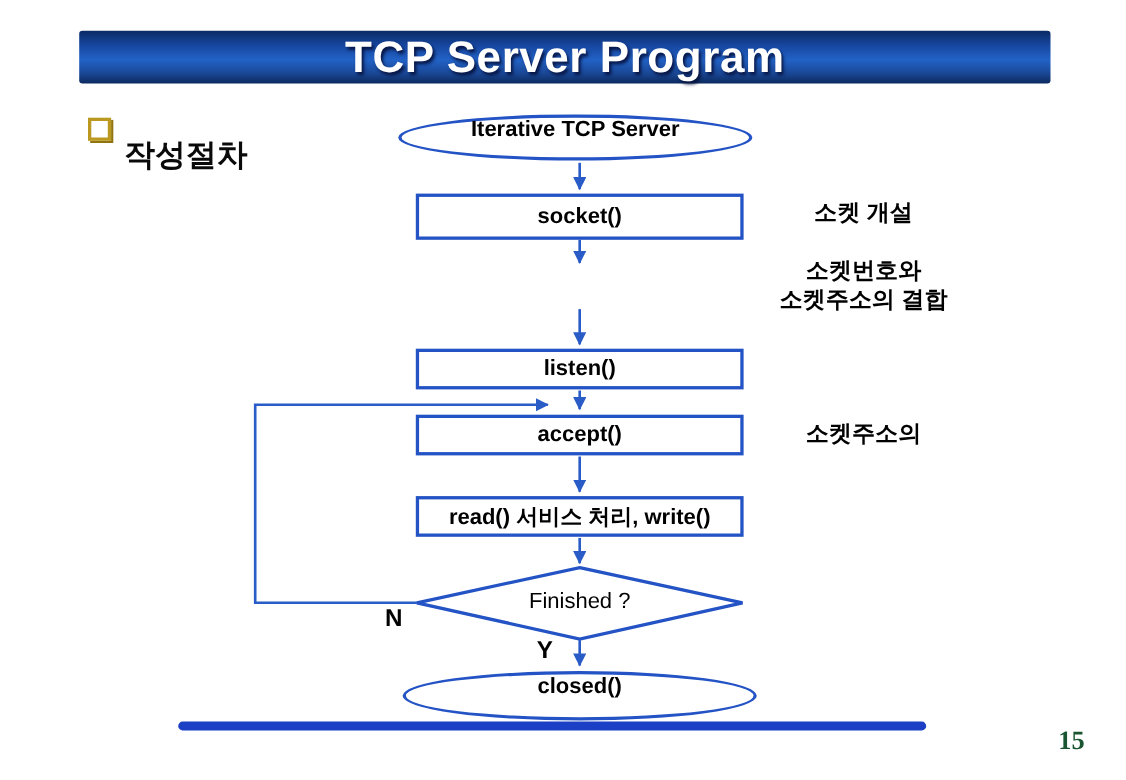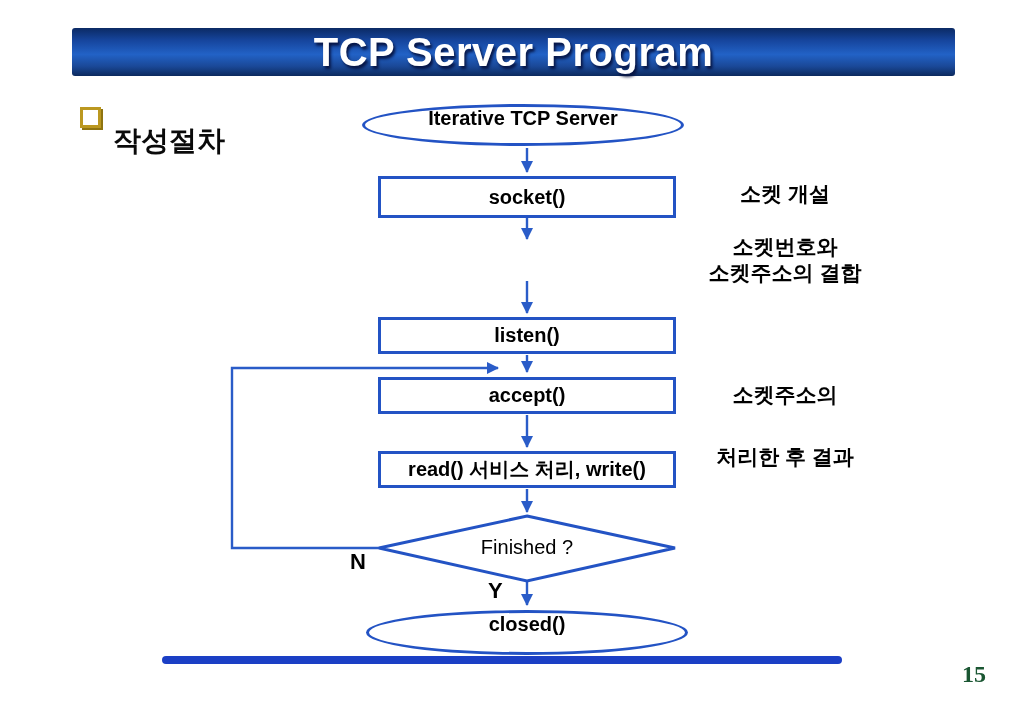--- a/index.html
+++ b/index.html
@@ -119,21 +119,20 @@
   </div>
   <div class="note n1">
     <div>소켓번호와</div>
     <div>소켓주소의 결합</div>
   </div>
   <div class="note n3">
     <div>소켓주소의</div>
     <div></div>
   </div>
   <div class="note n4">
-    <div>처리한 후 결과</div>
   </div>
 
   <div class="decision-label">Finished ?</div>
   <span class="branch no">N</span>
   <span class="branch yes">Y</span>
 
   <div class="ellipse end">
     <span>closed()</span>
   </div>
 

